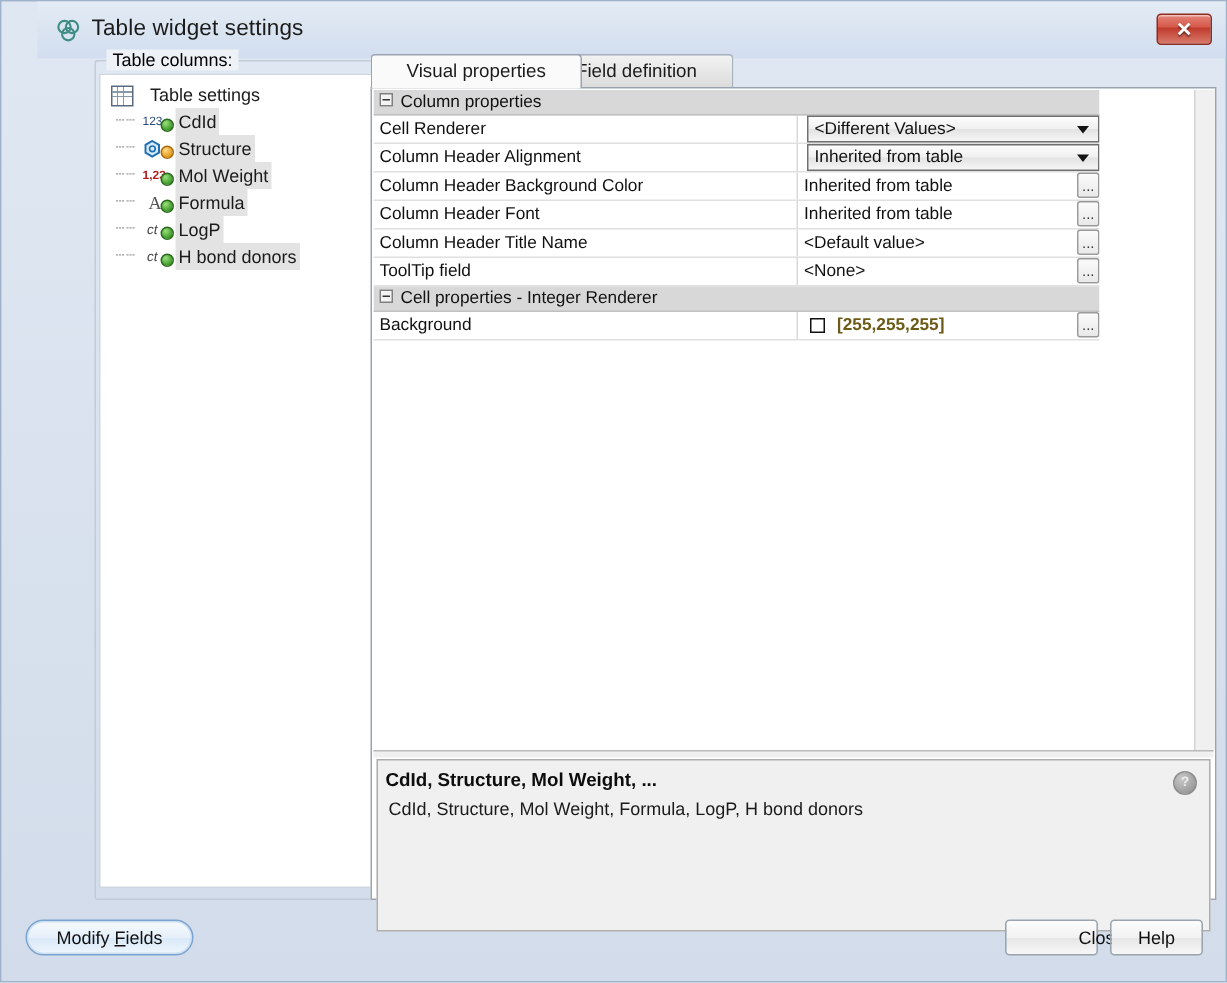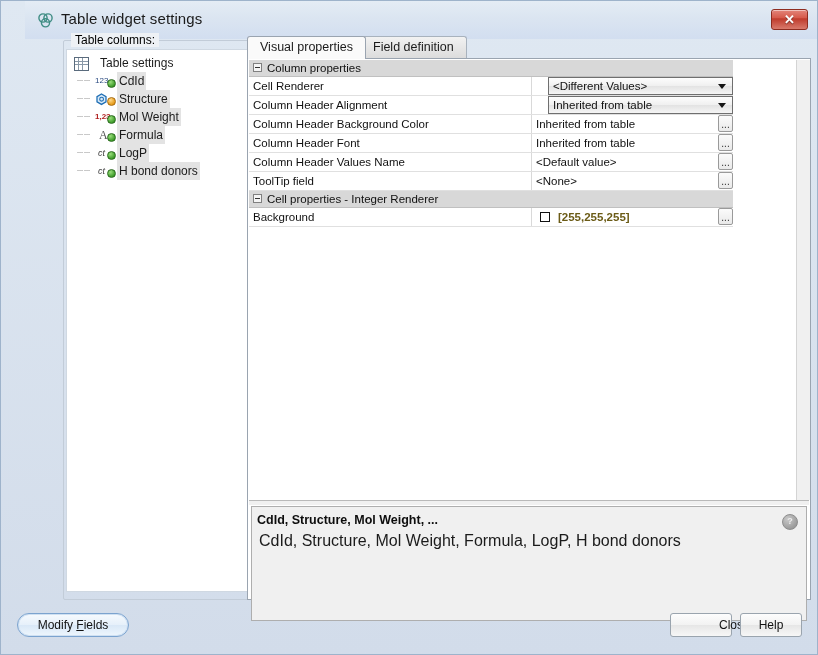--- a/index.html
+++ b/index.html
@@ -180,21 +180,21 @@
     width: 564px; height: 22px;
   }
   .tab {
     position: absolute; top: 0;
     height: 22px; box-sizing: border-box;
     border: 1px solid #a8b2bd;
     border-bottom: none;
     border-radius: 3px 3px 0 0;
     font-size: 12.5px;
     line-height: 20px;
-    padding: 0 12px;
+    padding: 0 23px;
     cursor: pointer;
     color: #1b1b1b;
   }
   .tab.active {
     left: 0;
     background: #fafafa;
     z-index: 3;
     height: 23px;
     border-color: #9aa4b0;
   }
@@ -279,21 +279,21 @@
   .prop-value {
     position: absolute;
     left: 4px; top: 0;
     line-height: 18px;
     color: #111;
     font-size: 11.5px;
   }
   
   .combo {
     position: absolute;
-    left: 16px; top: 0; right: 0; height: 18px;
+    left: 6px; top: 0; right: 0; height: 18px;
     box-sizing: border-box;
     border: 1px solid #6f6f6f;
     background: linear-gradient(to bottom, #fdfdfd 0%, #f0f0f0 48%, #e3e3e3 52%, #f5f5f5 100%);
     cursor: pointer;
   }
   .combo .ctext {
     position: absolute; left: 4px; top: 0;
     line-height: 16px; font-size: 11.5px; color: #111;
   }
   .combo .arrow {
@@ -356,21 +356,21 @@
   #desc-title {
     position: absolute;
     left: 5px; top: 6px;
     font-size: 12.5px;
     font-weight: bold;
     color: #0d0d0d;
   }
   #desc-body {
     position: absolute;
     left: 7px; top: 25px;
-    font-size: 16px;
+    font-size: 12px;
     color: #1b1b1b;
   }
   #help-dot {
     position: absolute;
     right: 8px; top: 7px;
     width: 14px; height: 14px;
     border-radius: 50%;
     background: radial-gradient(circle at 35% 30%, #c9c9c9 0%, #9a9a9a 75%);
     border: 1px solid #8d8d8d;
     cursor: pointer;
@@ -520,21 +520,21 @@
             <span class="prop-name">Column Header Font</span>
             <span class="prop-val-wrap">
               <span class="prop-value">Inherited from table</span>
               <span class="ellipsis-btn">
                   <span>...</span>
                 </span>
             </span>
           </div>
 
           <div class="prop-row">
-            <span class="prop-name">Column Header Values Name</span>
+            <span class="prop-name">Column Header Title Name</span>
             <span class="prop-val-wrap">
               <span class="prop-value">&lt;Default value&gt;</span>
               <span class="ellipsis-btn">
                   <span>...</span>
                 </span>
             </span>
           </div>
 
           <div class="prop-row">
             <span class="prop-name">ToolTip field</span>

